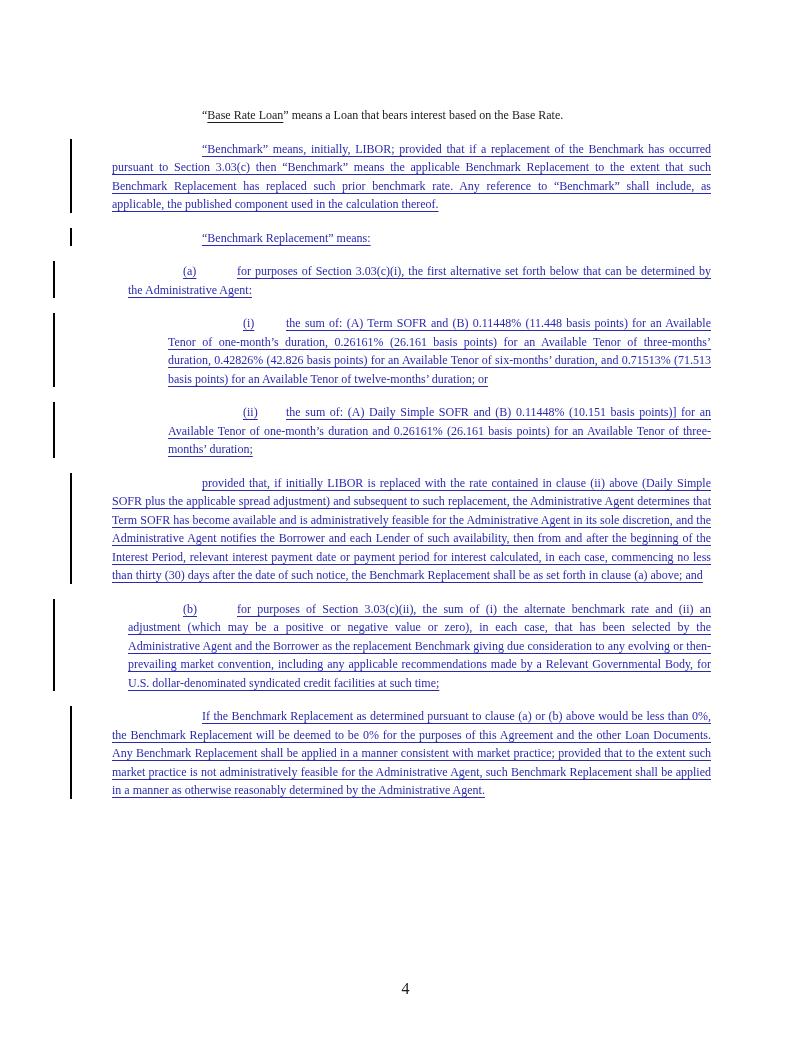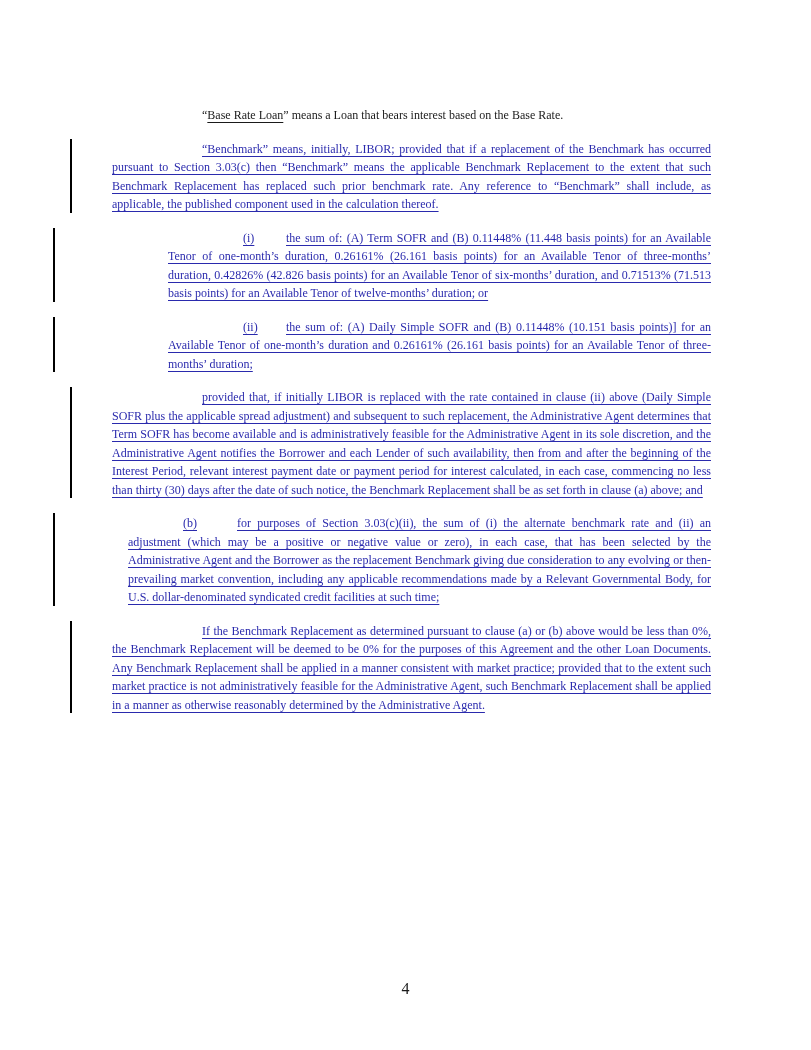--- a/index.html
+++ b/index.html
@@ -81,21 +81,23 @@
 </head>
 <body>
 
 <div class="page">
   <div class="content">
 
     <p class="para indent-1"><span>“</span><span class="term-u">Base Rate Loan</span><span>” means a Loan that bears interest based on the Base Rate.</span></p>
 
     <p class="para indent-1 ins changed"><span class="u">“Benchmark” means, initially, LIBOR; provided that if a replacement of the Benchmark has occurred pursuant to Section 3.03(c) then “Benchmark” means the applicable Benchmark Replacement to the extent that such Benchmark Replacement has replaced such prior benchmark rate. Any reference to “Benchmark” shall include, as applicable, the published component used in the calculation thereof.</span></p>
 
+    <p class="para indent-1 ins changed"><span class="u">“Benchmark Replacement” means:</span></p>
 
+    <p class="para level-a ins changed"><span class="tab"><span class="u">(a)</span></span><span class="u">for purposes of Section 3.03(c)(i), the first alternative set forth below that can be determined by the Administrative Agent:</span></p>
 
     <p class="para level-i ins changed"><span class="tab"><span class="u">(i)</span></span><span class="u">the sum of: (A) Term SOFR and (B) 0.11448% (11.448 basis points) for an Available Tenor of one-month’s duration, 0.26161% (26.161 basis points) for an Available Tenor of three-months’ duration, 0.42826% (42.826 basis points) for an Available Tenor of six-months’ duration, and 0.71513% (71.513 basis points) for an Available Tenor of twelve-months’ duration; or</span></p>
 
     <p class="para level-i ins changed"><span class="tab"><span class="u">(ii)</span></span><span class="u">the sum of: (A) Daily Simple SOFR and (B) 0.11448% (10.151 basis points)] for an Available Tenor of one-month’s duration and 0.26161% (26.161 basis points) for an Available Tenor of three-months’ duration;</span></p>
 
     <p class="para indent-1 ins changed"><span class="u">provided that, if initially LIBOR is replaced with the rate contained in clause (ii) above (Daily Simple SOFR plus the applicable spread adjustment) and subsequent to such replacement, the Administrative Agent determines that Term SOFR has become available and is administratively feasible for the Administrative Agent in its sole discretion, and the Administrative Agent notifies the Borrower and each Lender of such availability, then from and after the beginning of the Interest Period, relevant interest payment date or payment period for interest calculated, in each case, commencing no less than thirty (30) days after the date of such notice, the Benchmark Replacement shall be as set forth in clause (a) above; and</span></p>
 
     <p class="para level-a ins changed"><span class="tab"><span class="u">(b)</span></span><span class="u">for purposes of Section 3.03(c)(ii), the sum of (i) the alternate benchmark rate and (ii) an adjustment (which may be a positive or negative value or zero), in each case, that has been selected by the Administrative Agent and the Borrower as the replacement Benchmark giving due consideration to any evolving or then-prevailing market convention, including any applicable recommendations made by a Relevant Governmental Body, for U.S. dollar-denominated syndicated credit facilities at such time;</span></p>
 
     <p class="para indent-1 ins changed"><span class="u">If the Benchmark Replacement as determined pursuant to clause (a) or (b) above would be less than 0%, the Benchmark Replacement will be deemed to be 0% for the purposes of this Agreement and the other Loan Documents.  Any Benchmark Replacement shall be applied in a manner consistent with market practice; provided that to the extent such market practice is not administratively feasible for the Administrative Agent, such Benchmark Replacement shall be applied in a manner as otherwise reasonably determined by the Administrative Agent.</span></p>

